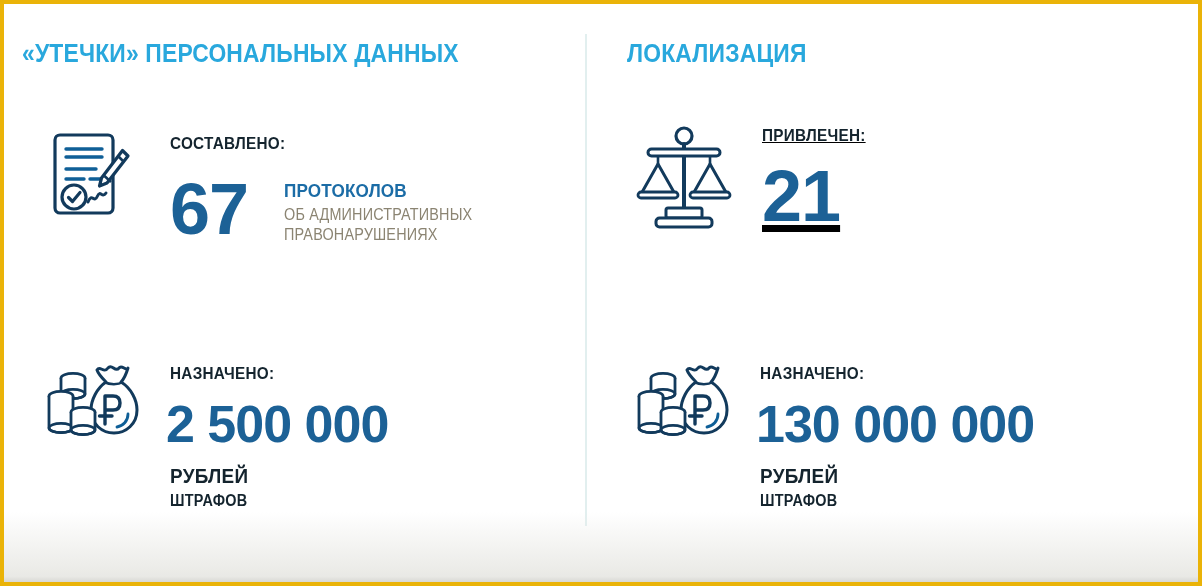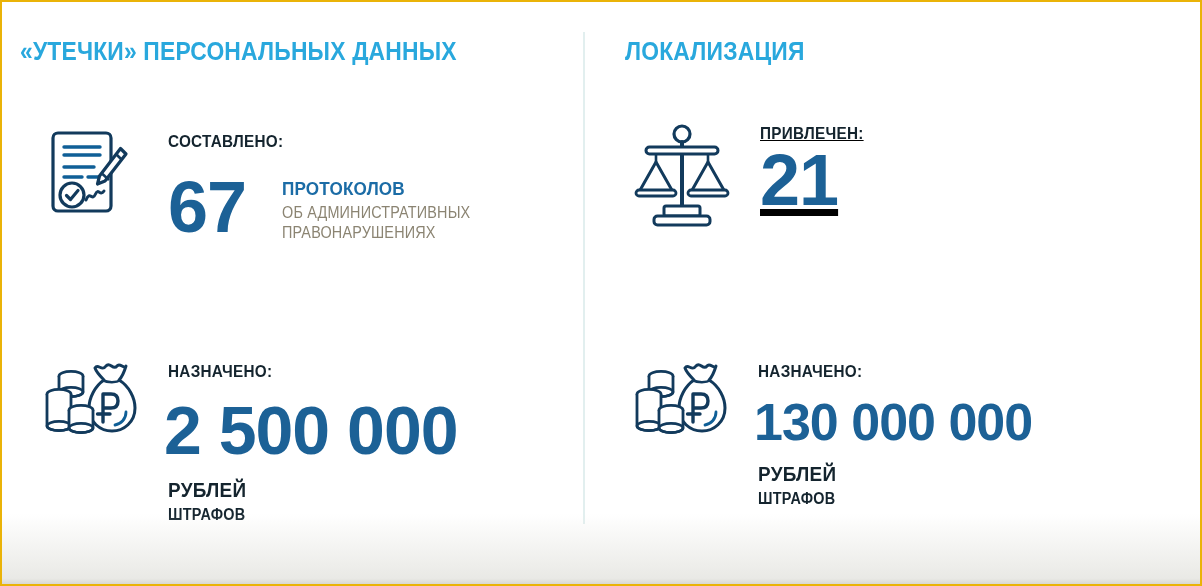--- a/index.html
+++ b/index.html
@@ -12,21 +12,21 @@
     -webkit-font-smoothing: antialiased;
   }
 
   #slide {
     position: relative;
     width: 1202px;
     height: 586px;
     background: #ffffff;
     overflow: hidden;
     box-sizing: border-box;
-    border: 2px solid #eab308;
+    border: 4px solid #eab308;
   }
   
   #slide::after {
     content: "";
     position: absolute;
     left: 0; right: 0; bottom: 0;
     height: 70px;
     background: linear-gradient(to bottom, rgba(255,255,255,0) 0%, rgba(232,232,228,0.95) 92%, rgba(216,216,212,1) 100%);
     pointer-events: none;
   }
@@ -210,21 +210,21 @@
         <ellipse cx="19" cy="76" rx="12" ry="4.6" stroke="#123a5c" stroke-width="2.6" fill="none"></ellipse>
         <ellipse cx="41" cy="60" rx="12" ry="4.6" stroke="#123a5c" stroke-width="2.8" fill="#ffffff"></ellipse>
         <path d="M29 60 L29 78 C29 80.5, 34.5 82.6, 41 82.6 C47.5 82.6, 53 80.5, 53 78 L53 60" stroke="#123a5c" stroke-width="2.8" fill="#ffffff"></path>
         <ellipse cx="41" cy="78" rx="12" ry="4.6" stroke="#123a5c" stroke-width="2.6" fill="none"></ellipse>
       </svg>
     </div>
 
     <div class="txt-col" style="left:128px; top:12px;">
       <div class="label">НАЗНАЧЕНО:</div>
 
-      <div class="bignum" style="font-size:68px; letter-spacing:-1px; margin-top:14px; margin-left:-4px;">2 500 000</div>
+      <div class="bignum" style="font-size:52px; letter-spacing:-1px; margin-top:14px; margin-left:-4px;">2 500 000</div>
 
       <div class="unit-main" style="margin-top:14px;">РУБЛЕЙ</div>
       <div class="unit-sub" style="margin-top:4px;">ШТРАФОВ</div>
     </div>
   </div>
 
   <div class="block" id="block-operators">
 
     <div class="icon-wrap">
       <svg width="104" height="108" viewBox="0 0 104 108" fill="none">
@@ -238,21 +238,21 @@
         <path d="M78 42 L61 72 L95 72 Z" stroke="#123a5c" stroke-width="3" fill="#ffffff" stroke-linejoin="round"></path>
         <rect x="58" y="70" width="40" height="6" rx="3" stroke="#123a5c" stroke-width="2.8" fill="#ffffff"></rect>
         <rect x="34" y="86" width="36" height="10" rx="2" stroke="#123a5c" stroke-width="3" fill="#ffffff"></rect>
         <rect x="24" y="96" width="56" height="9" rx="3.5" stroke="#123a5c" stroke-width="3" fill="#ffffff"></rect>
       </svg>
     </div>
 
     <div class="txt-col" style="left:130px; top:4px;text-decoration:underline;">
       <div class="label">ПРИВЛЕЧЕН:</div>
 
-      <div style="display:flex; align-items:flex-start; ">
+      <div style="display:flex; align-items:flex-start; margin-top:14px;">
         <div class="bignum" style="font-size:72px; letter-spacing:-1px;">21</div>
 
       </div>
     </div>
   </div>
 
   <div class="block" id="block-fines-right">
 
     <div class="icon-wrap">
       <svg width="100" height="100" viewBox="0 0 100 100" fill="none">

